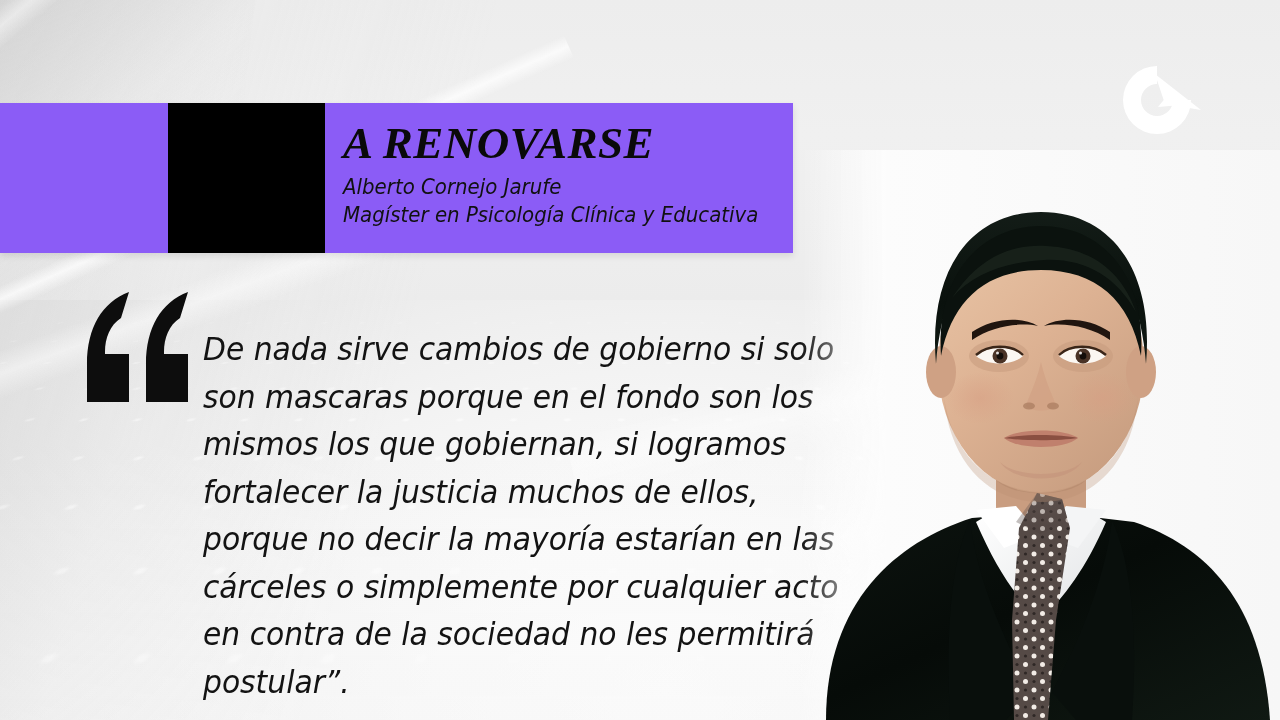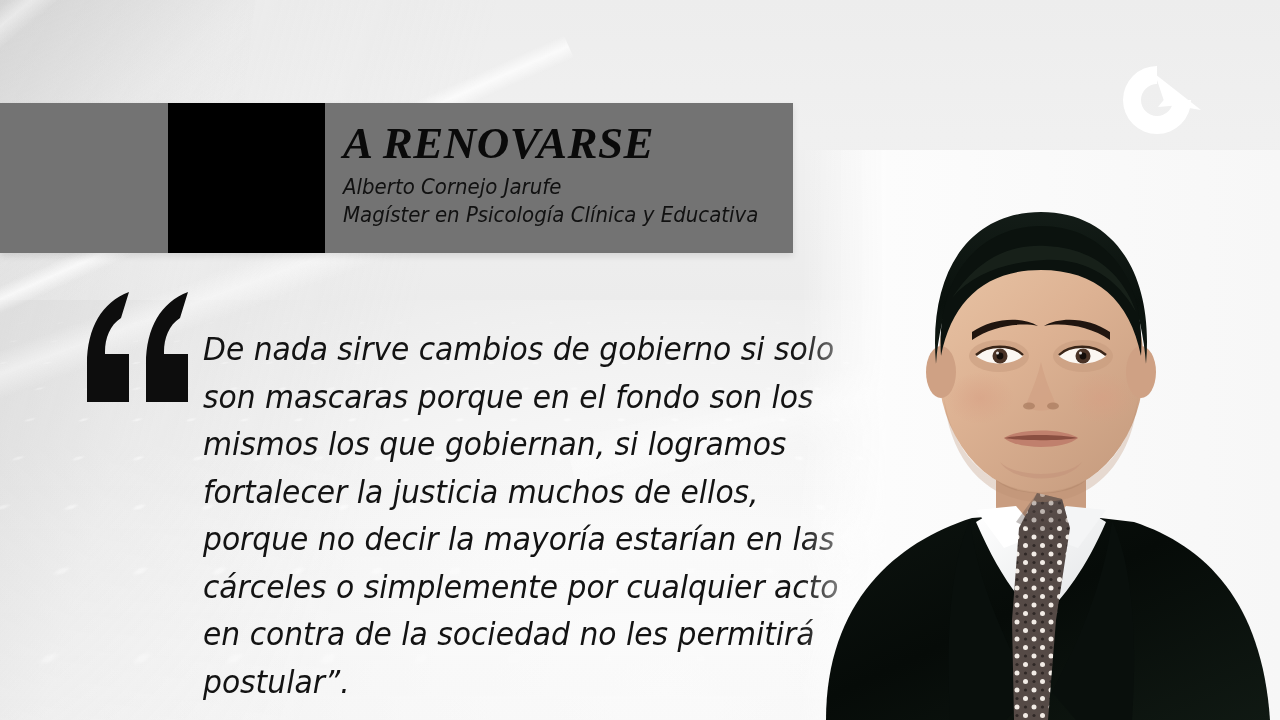--- a/index.html
+++ b/index.html
@@ -82,21 +82,21 @@
     height: 104px;
   }
 
   
   .banner {
     position: absolute;
     left: 0;
     top: 103px;
     width: 793px;
     height: 150px;
-    background: #737373;
+    background: #8b5cf6;
     box-shadow: 0 3px 7px rgba(0,0,0,0.10);
   }
   .banner-block {
     position: absolute;
     left: 168px;
     top: 0;
     width: 157px;
     height: 150px;
     background: #000000;
   }

